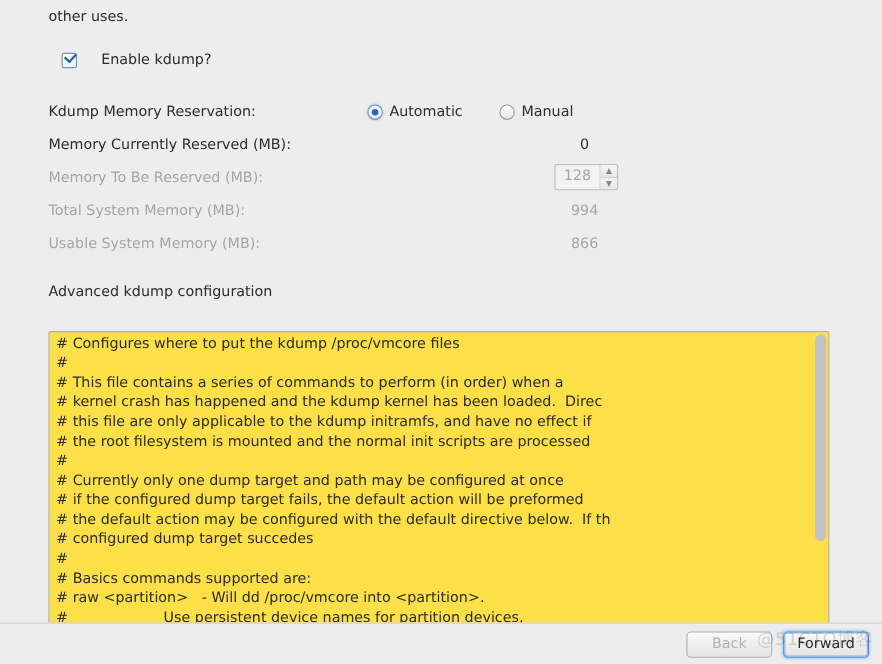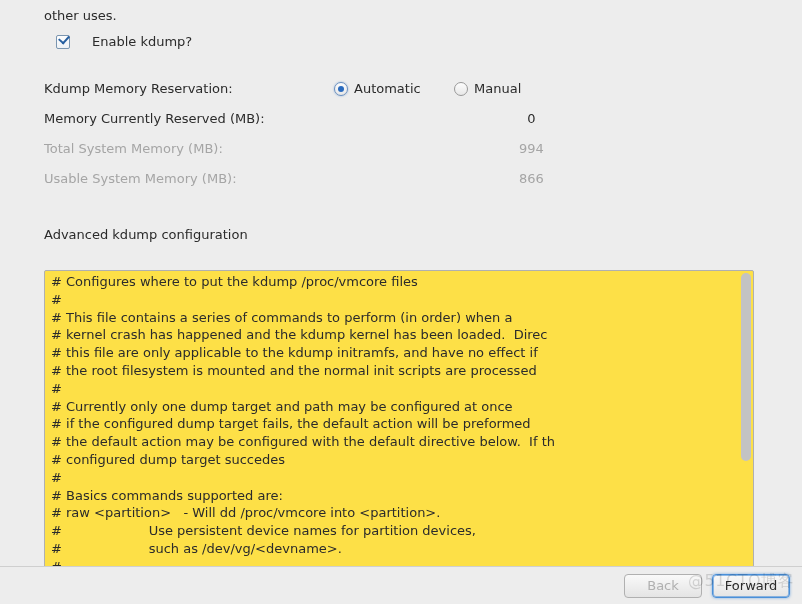--- a/index.html
+++ b/index.html
@@ -18,21 +18,21 @@
   .row { display: flex; align-items: center; height: 30px; }
   .row .field-label { flex: 0 0 290px; }
   .row .control-col {
     flex: 0 0 170px;
     display: flex; align-items: flex-end; gap: 6px;
   }
   .row .value-col {
     flex: 0 0 55px;
     text-align: center;
   }
-  .top-text { margin-bottom: 11px; }
+  .top-text { margin-bottom: 24px; }
   .checkbox-row {
     display: flex; align-items: center; gap: 22px;
     margin: 0 0 24px 12px;
   }
   .chk {
     width: 14px; height: 14px;
     border: 1px solid #7a95b0;
     border-radius: 2px;
     background: linear-gradient(#fdfdfd,#eef2f6);
     position: relative;
@@ -85,21 +85,21 @@
     display: flex; flex-direction: column;
     border-left: 1px solid #cfcfcf;
   }
   .spin .arr {
     flex: 1;
     display: flex; align-items: center; justify-content: center;
     font-size: 7px; color: #888;
     background: linear-gradient(#f6f6f6,#e6e6e6);
   }
   .spin .arr + .arr { border-top: 1px solid #cfcfcf; }
-  .section-header { margin-top: 34px; margin-bottom: 2px; }
+  .section-header { margin-top: 22px; margin-bottom: 2px; }
   .textarea-wrap {
     position: relative;
     width: 710px; height: 332px;
     border: 1px solid #b0b0b0;
     border-radius: 2px;
     background: #fde047;
     margin-top: 28px;
   }
   .ta {
     position: absolute; left: 6px; right: 14px; top: 2px; bottom: 14px;
@@ -179,20 +179,33 @@
         <span class="label">Manual</span>
       </div>
     </div>
 
     <div class="row">
       <div class="field-label label">Memory Currently Reserved (MB):</div>
       <div class="control-col"></div>
       <div class="value-col label">0</div>
     </div>
 
+    <div class="row">
+      <div class="field-label disabled">Memory To Be Reserved (MB):</div>
+      <div class="control-col"></div>
+      <div class="value-col">
+        <span class="spin">
+          <span class="sv">128</span>
+          <span class="sb">
+            <span class="arr">▲</span>
+            <span class="arr">▼</span>
+          </span>
+        </span>
+      </div>
+    </div>
 
     <div class="row">
       <div class="field-label disabled">Total System Memory (MB):</div>
       <div class="control-col"></div>
       <div class="value-col disabled">994</div>
     </div>
 
     <div class="row">
       <div class="field-label disabled">Usable System Memory (MB):</div>
       <div class="control-col"></div>

